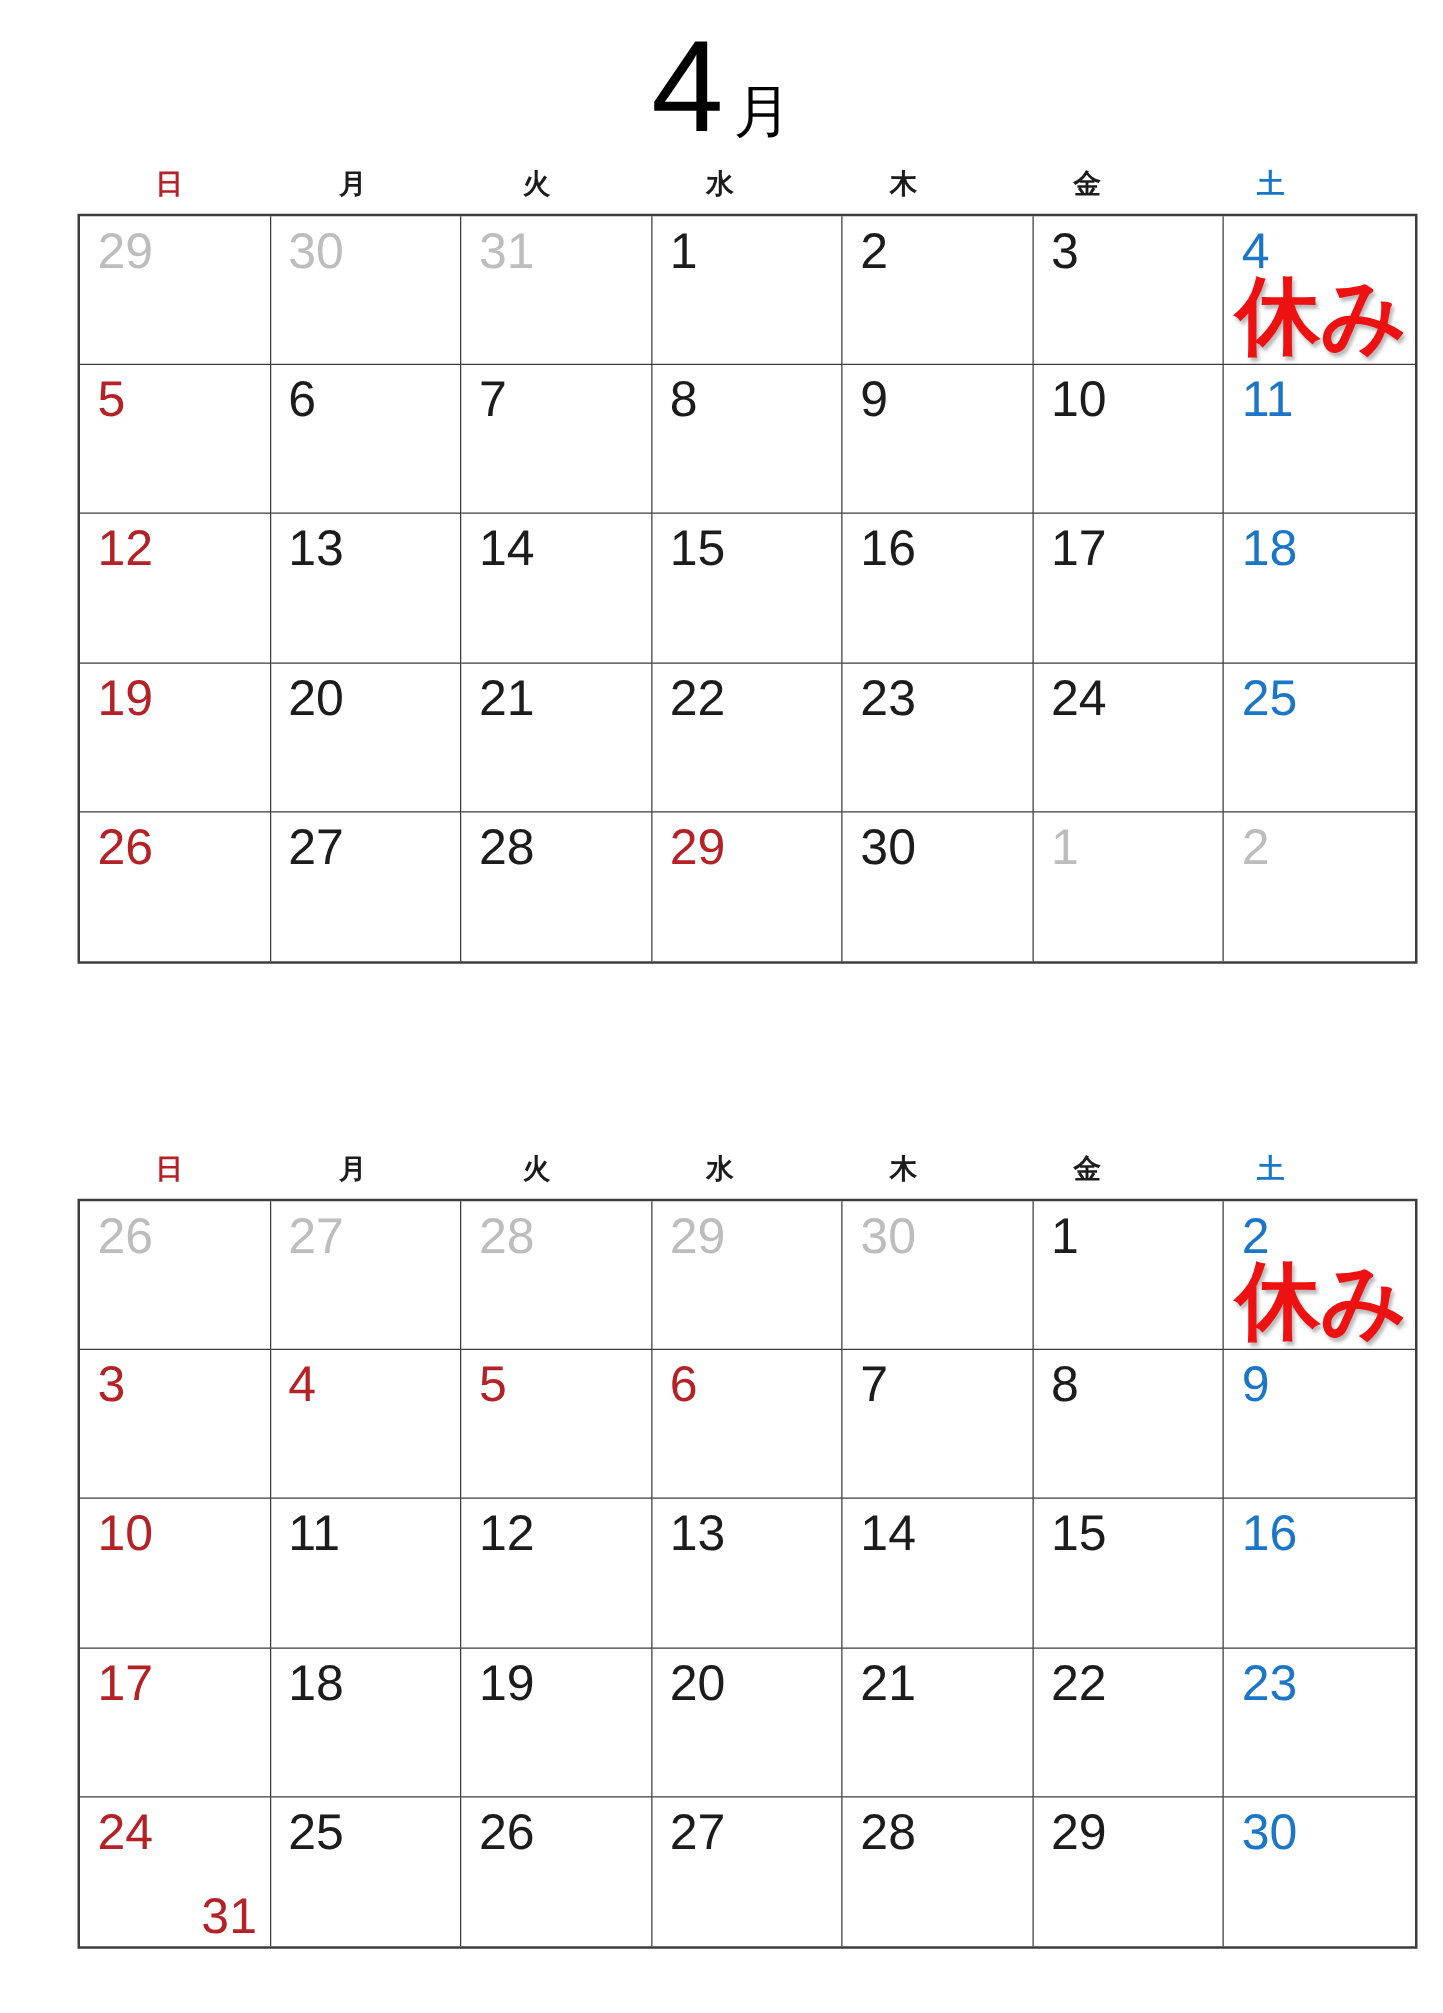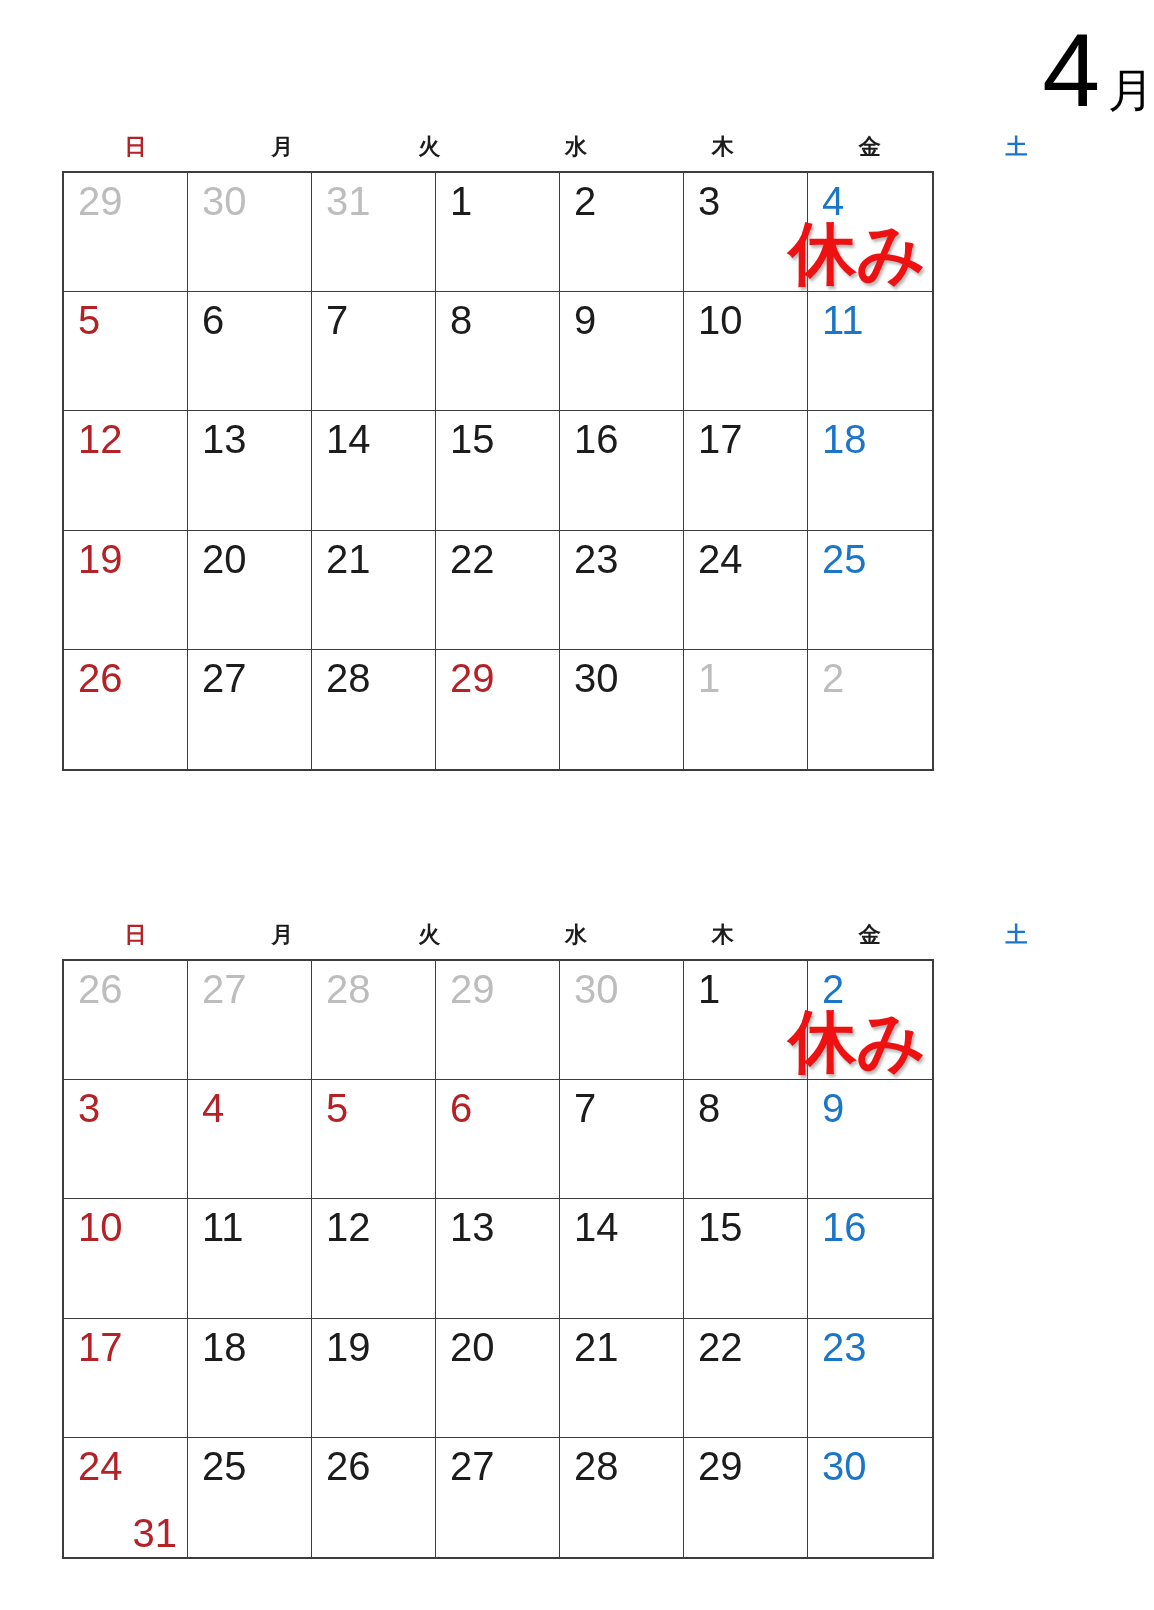--- a/index.html
+++ b/index.html
@@ -4,39 +4,39 @@
 <style>
   html,body{margin:0;padding:0;}
   body{
     width:1154px;height:1610px;background:#ffffff;
     font-family:"Liberation Sans","DejaVu Sans",sans-serif;
     position:relative;overflow:hidden;
     --grid:#3d3d3d;
   }
   .page{position:absolute;inset:0;}
   .month-title{
-    position:absolute;left:0;right:0;text-align:right;
+    position:absolute;left:0;right:0;text-align:center;
     line-height:1;white-space:nowrap;
   }
   .month-title .title-num{font-size:104px;letter-spacing:0;}
   .month-title .title-suffix{font-size:46px;margin-left:8px;}
   .month-title.april{top:18px;}
   .month-title.may{top:815px;}
 
   .weekdays{
     position:absolute;left:62px;width:1028px;height:34px;
     display:grid;grid-template-columns:repeat(7,1fr);
     align-items:center;text-align:center;
     font-size:22px;font-weight:700;
   }
   .weekdays.april{top:130px;}
   .weekdays.may{top:918px;}
 
   .grid{
-    position:absolute;left:62px;width:872px;
+    position:absolute;left:62px;width:1072px;
     display:grid;grid-template-columns:repeat(7,1fr);
     grid-template-rows:repeat(5,1fr);
     border:2px solid var(--grid);
     box-sizing:border-box;
     background:#ffffff;
   }
   .grid.april{top:171px;height:600px;}
   .grid.may{top:959px;height:600px;}
 
   .cell{

